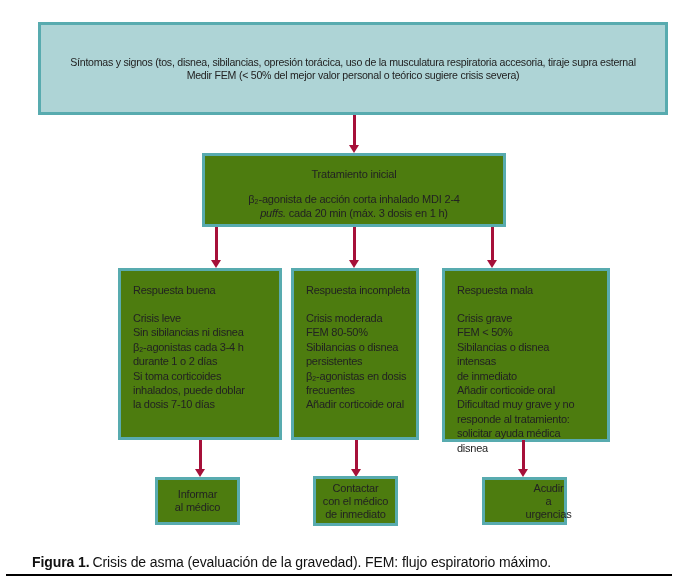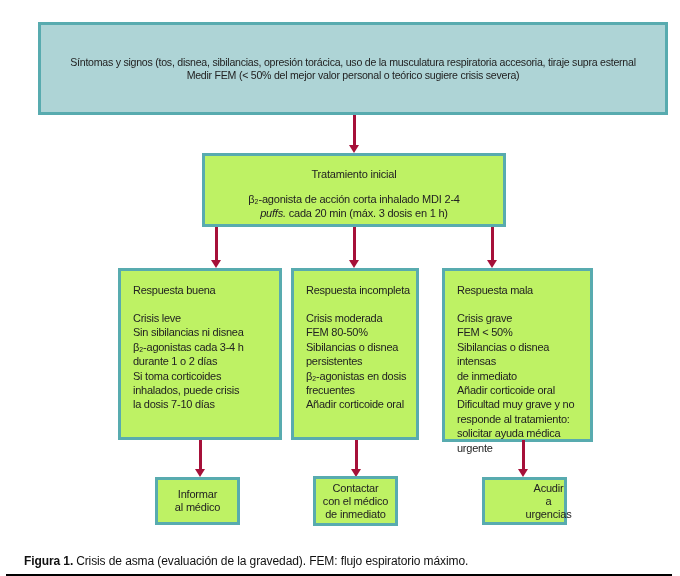--- a/index.html
+++ b/index.html
@@ -10,21 +10,21 @@
     background: #ffffff;
     font-family: Liberation Sans, sans-serif;
     color: #222222;
     overflow: hidden;
     margin-top: 7px;
   }
   .fbox {
     position: absolute;
     box-sizing: border-box;
     border: 3px solid #58abaf;
-    background: #bef264;
+    background: #4d7c0f;
   }
   
   .symptoms-box {
     left: 38px; top: 15px; width: 630px; height: 93px;
     background: #aed4d6;
     display: flex; flex-direction: column; justify-content: center; align-items: center;
     text-align: center;
     font-size: 10.6px; letter-spacing: -0.25px; line-height: 13px;
     white-space: nowrap;
   }
@@ -37,21 +37,21 @@
   .treatment-line { line-height: 13.5px; }
   .italic { font-style: italic; }
   
   .response-box {
     top: 261px; height: 172px;
     font-size: 11px; letter-spacing: -0.25px;
     padding: 13px 6px 15px 12px;
   }
   .rb-1 { left: 118px; width: 164px; }
   .rb-2 { left: 291px; width: 128px; }
-  .rb-3 { left: 442px; width: 151px; height: 174px; }
+  .rb-3 { left: 442px; width: 168px; height: 174px; }
   .rb-title { margin-bottom: 15px; }
   .rb-line { line-height: 14.4px; white-space: nowrap; }
   
   .action-box {
     top: 470px; height: 48px; width: 85px;
     display: flex; flex-direction: column; justify-content: center; align-items: center;
     text-align: center; font-size: 11px; letter-spacing: -0.2px; line-height: 13px;
   }
   .ab-1 { left: 155px; }
   .ab-2 { left: 313px; top: 469px; height: 50px; }
@@ -70,22 +70,22 @@
   }
   .ar-top    { left: 347px; top: 108px; height: 38px; }
   .ar-mid-1  { left: 209px; top: 220px; height: 41px; }
   .ar-mid-2  { left: 347px; top: 220px; height: 41px; }
   .ar-mid-3  { left: 485px; top: 220px; height: 41px; }
   .ar-bot-1  { left: 193px; top: 433px; height: 37px; }
   .ar-bot-2  { left: 349px; top: 433px; height: 37px; }
   .ar-bot-3  { left: 516px; top: 433px; height: 37px; }
   
   .caption {
-    position: absolute; left: 8px; top: 547px;
-    font-size: 12px; letter-spacing: -0.1px; color: #111111;
+    position: absolute; left: 16px; top: 547px;
+    font-size: 14px; letter-spacing: -0.1px; color: #111111;
     white-space: nowrap;
     padding-left: 16px;
   }
   .caption-label { font-weight: bold; }
   .caption-text { margin-left: 3px; }
   .caption-rule {
     position: absolute; left: 6px; top: 567px;
     width: 666px; height: 2px; background: #000000;
   }
 </style>
@@ -123,21 +123,21 @@
     <div class="arrow-head"></div>
   </div>
 
   <div class="fbox response-box rb-1">
     <div class="rb-title">Respuesta buena</div>
     <div class="rb-line">Crisis leve</div>
     <div class="rb-line">Sin sibilancias ni disnea</div>
     <div class="rb-line">β₂-agonistas cada 3-4 h</div>
     <div class="rb-line">durante 1 o 2 días</div>
     <div class="rb-line">Si toma corticoides</div>
-    <div class="rb-line">inhalados, puede crisis</div>
+    <div class="rb-line">inhalados, puede doblar</div>
     <div class="rb-line">la dosis 7-10 días</div>
   </div>
 
   <div class="fbox response-box rb-2">
     <div class="rb-title">Respuesta incompleta</div>
     <div class="rb-line">Crisis moderada</div>
     <div class="rb-line">FEM 80-50%</div>
     <div class="rb-line">Sibilancias o disnea</div>
     <div class="rb-line">persistentes</div>
     <div class="rb-line">β₂-agonistas en dosis</div>
@@ -149,21 +149,21 @@
     <div class="rb-title">Respuesta mala</div>
     <div class="rb-line">Crisis grave</div>
     <div class="rb-line">FEM &lt; 50%</div>
     <div class="rb-line">Sibilancias o disnea</div>
     <div class="rb-line">intensas</div>
     <div class="rb-line">de inmediato</div>
     <div class="rb-line">Añadir corticoide oral</div>
     <div class="rb-line">Dificultad muy grave y no</div>
     <div class="rb-line">responde al tratamiento:</div>
     <div class="rb-line">solicitar ayuda médica</div>
-    <div class="rb-line">urgente</div>
+    <div class="rb-line">disnea</div>
   </div>
 
   <div class="arrow ar-bot-1">
     <div class="arrow-line"></div>
     <div class="arrow-head"></div>
   </div>
   <div class="arrow ar-bot-2">
     <div class="arrow-line"></div>
     <div class="arrow-head"></div>
   </div>

